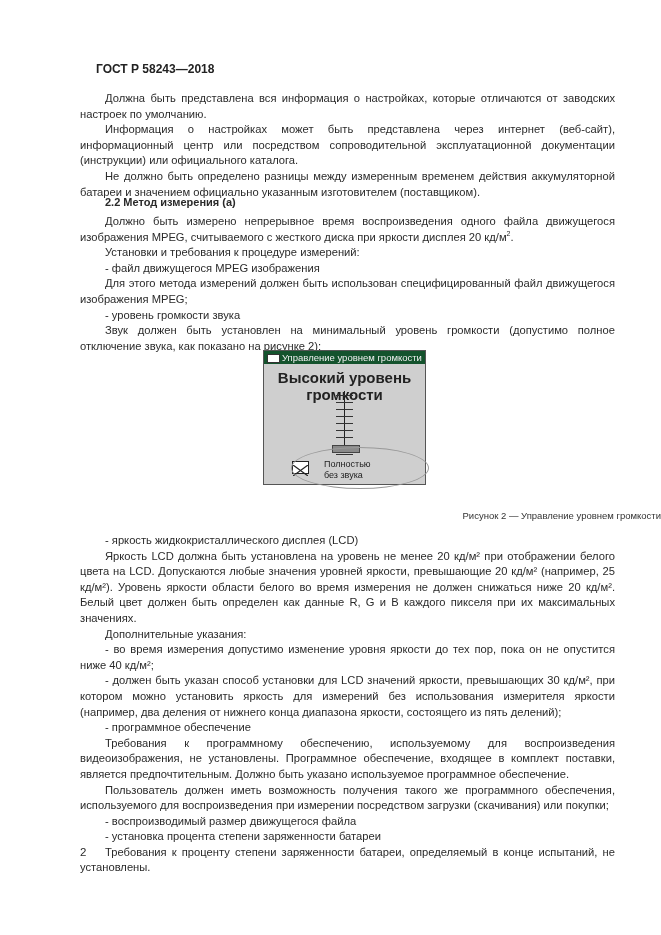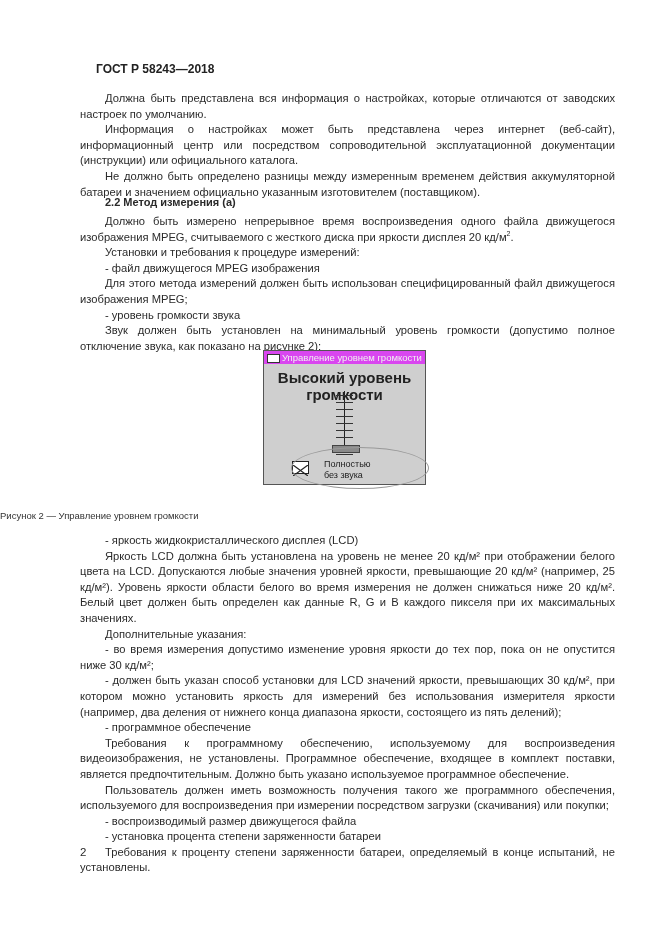--- a/index.html
+++ b/index.html
@@ -7,31 +7,31 @@
          font-family: "Liberation Sans", sans-serif; color: #2a2a2a; }
   .page { position: absolute; left: 80px; top: 0; width: 535px; }
   .hdr { position: absolute; left: 96px; top: 62px; font-weight: bold; font-size: 12px; color: #222; }
   .txt { font-size: 11.2px; line-height: 15.6px; text-align: justify; margin: 0; }
   .ind { text-indent: 25px; }
   .h2 { font-weight: bold; font-size: 11px; margin: 0; padding-left: 25px; }
   sup { font-size: 7px; line-height: 0; }
   .fig { position: absolute; left: 263px; top: 350px; width: 163px; height: 137px; }
   .win { position: absolute; left: 0; top: 0; width: 161px; height: 133px; border: 1px solid #555;
          background: #cfcfcf; }
-  .titlebar { height: 13px; background: #d946ef; color: #f0f0f0; font-size: 9.5px; line-height: 13px;
+  .titlebar { height: 13px; background: #14532d; color: #f0f0f0; font-size: 9.5px; line-height: 13px;
               padding-left: 18px; position: relative; white-space: nowrap; overflow: hidden; }
   .titlebar .box { position: absolute; left: 3px; top: 3px; width: 11px; height: 7px; background: #fff; border: 1px solid #333; }
   .wlabel { text-align: center; font-size: 15px; font-weight: bold; color: #222; margin-top: 5px; }
   .axis { position: absolute; left: 80px; top: 40px; width: 1px; height: 60px; background: #222; }
   .tick { position: absolute; left: 72px; width: 17px; height: 1px; background: #333; }
   .knob { position: absolute; left: 68px; top: 94px; width: 26px; height: 6px; background: #8a8a8a; border: 1px solid #444; }
   .mute { position: absolute; left: 28px; top: 110px; width: 15px; height: 11px; border: 1.5px solid #222; background: #fff; }
   .mutetxt { position: absolute; left: 60px; top: 108px; font-size: 9px; line-height: 11px; color: #222; }
   .ellipse { position: absolute; left: 28px; top: 97px; width: 136px; height: 40px; border: 1.5px solid #999; border-radius: 50%; }
-  .caption { position: absolute; left: 0; width: 661px; top: 510px; text-align: left; font-size: 9.5px; color: #333; }
+  .caption { position: absolute; left: 0; width: 661px; top: 510px; text-align: right; font-size: 9.5px; color: #333; }
   .pnum { position: absolute; left: 80px; top: 846px; font-size: 11.5px; }
 </style>
 </head>
 <body>
 
 <div class="hdr">ГОСТ Р 58243—2018</div>
 
 <div class="page" style="top:91px;">
   <p class="txt ind">Должна быть представлена вся информация о настройках, которые отличаются от заводских настроек по умолчанию.</p>
   <p class="txt ind">Информация о настройках может быть представлена через интернет (веб-сайт), информационный центр или посредством сопроводительной эксплуатационной документации (инструкции) или официального каталога.</p>
@@ -78,21 +78,21 @@
   </div>
   <div class="ellipse"></div>
 </div>
 
 <div class="caption">Рисунок 2 — Управление уровнем громкости</div>
 
 <div class="page" style="top:533px;">
   <p class="txt ind">- яркость жидкокристаллического дисплея (LCD)</p>
   <p class="txt ind">Яркость LCD должна быть установлена на уровень не менее 20 кд/м² при отображении белого цвета на LCD. Допускаются любые значения уровней яркости, превышающие 20 кд/м² (например, 25 кд/м²). Уровень яркости области белого во время измерения не должен снижаться ниже 20 кд/м². Белый цвет должен быть определен как данные R, G и B каждого пикселя при их максимальных значениях.</p>
   <p class="txt ind">Дополнительные указания:</p>
-  <p class="txt ind">- во время измерения допустимо изменение уровня яркости до тех пор, пока он не опустится ниже 30 кд/м²;</p>
+  <p class="txt ind">- во время измерения допустимо изменение уровня яркости до тех пор, пока он не опустится ниже 40 кд/м²;</p>
   <p class="txt ind">- должен быть указан способ установки для LCD значений яркости, превышающих 30 кд/м², при котором можно установить яркость для измерений без использования измерителя яркости (например, два деления от нижнего конца диапазона яркости, состоящего из пять делений);</p>
   <p class="txt ind">- программное обеспечение</p>
   <p class="txt ind">Требования к программному обеспечению, используемому для воспроизведения видеоизображения, не установлены. Программное обеспечение, входящее в комплект поставки, является предпочтительным. Должно быть указано используемое программное обеспечение.</p>
   <p class="txt ind">Пользователь должен иметь возможность получения такого же программного обеспечения, используемого для воспроизведения при измерении посредством загрузки (скачивания) или покупки;</p>
   <p class="txt ind">- воспроизводимый размер движущегося файла</p>
   <p class="txt ind">- установка процента степени заряженности батареи</p>
   <p class="txt ind">Требования к проценту степени заряженности батареи, определяемый в конце испытаний, не установлены.</p>
 </div>
 
 <div class="pnum">2</div>

